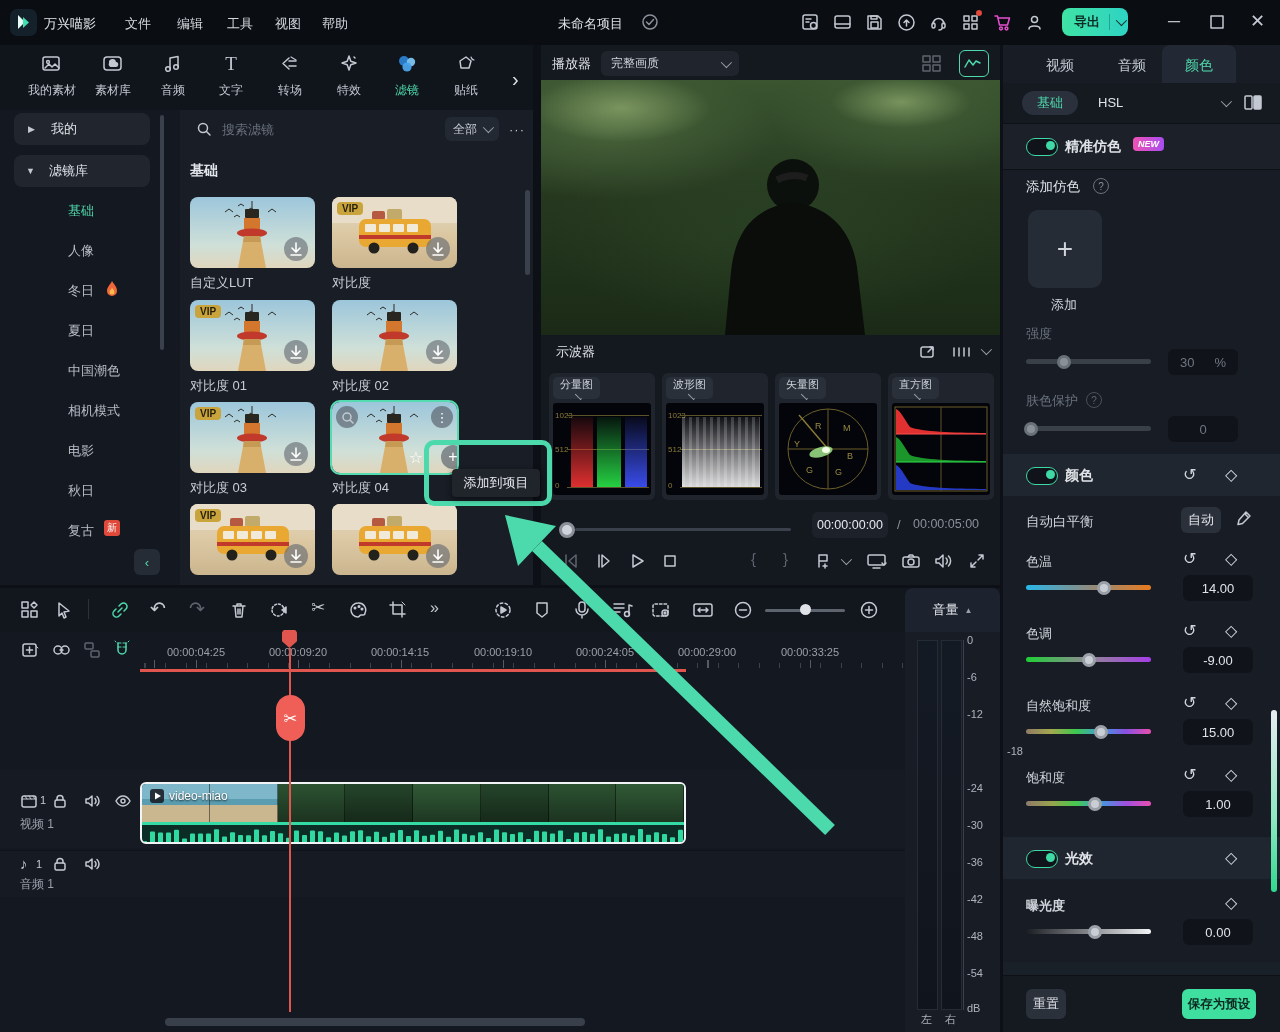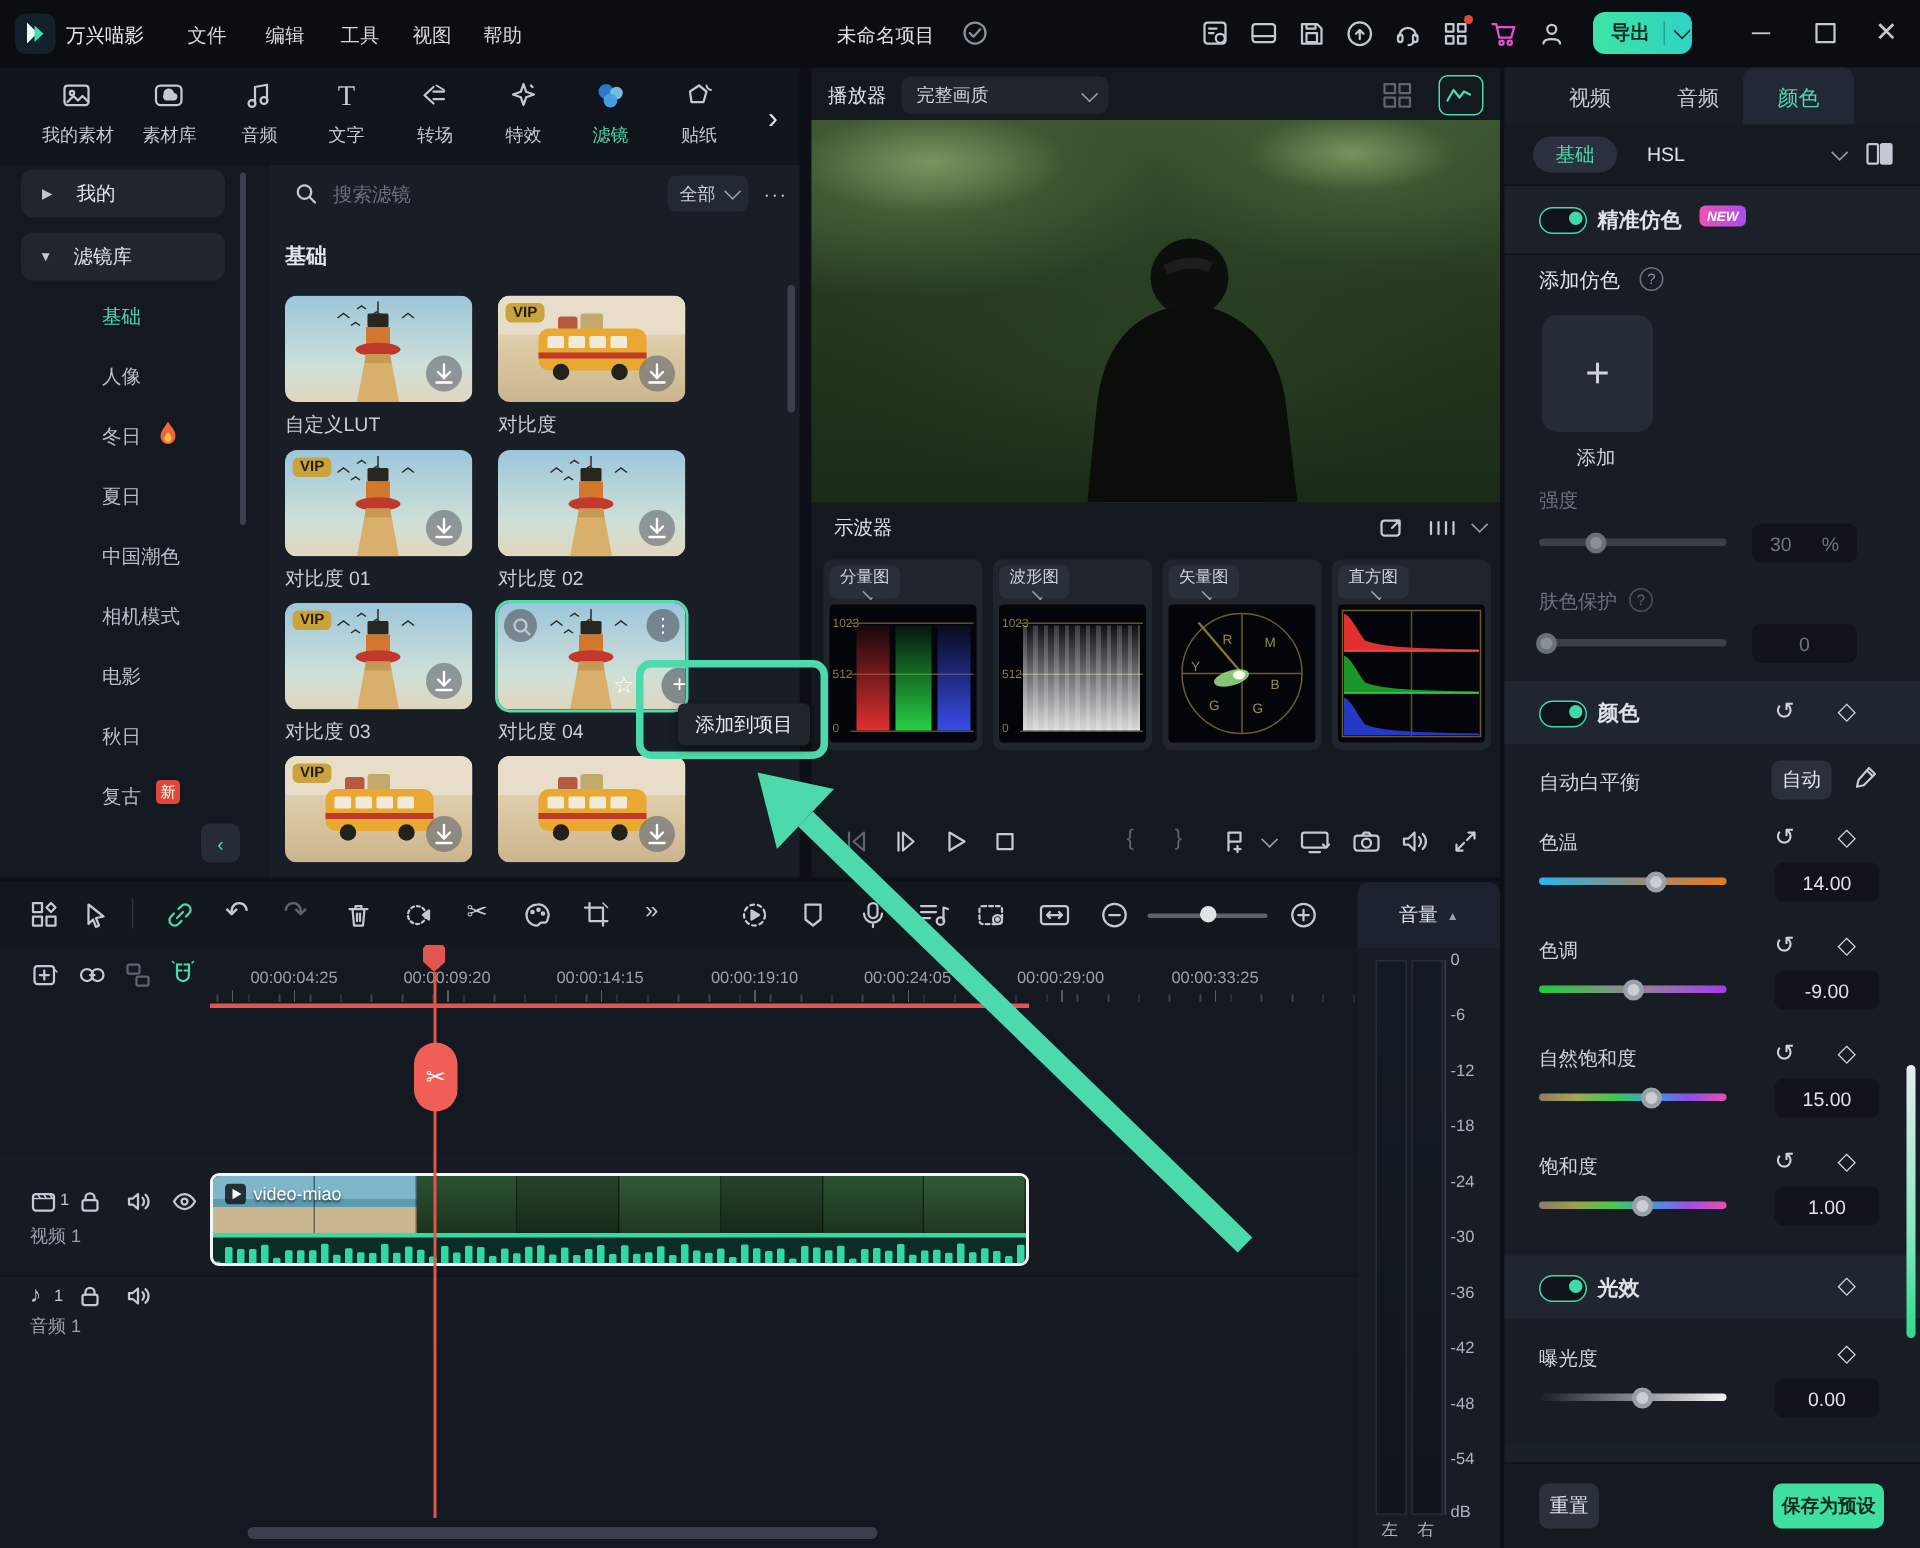--- a/index.html
+++ b/index.html
@@ -595,20 +595,27 @@
           <line x1="49" y1="4" x2="49" y2="88" stroke="#5c532a"></line>
           <path d="M4,31 L4,6 C9,8 12,16 18,24 C30,29 60,29.5 94,30 L94,31 Z" fill="#e03030"></path>
           <path d="M4,31 L94,31" stroke="#ff5050" stroke-width="1"></path>
           <path d="M4,59 L4,34 C9,36 12,44 18,52 C30,57 60,57.5 94,58 L94,59 Z" fill="#1fb030" opacity=".85"></path>
           <path d="M4,59 L94,59" stroke="#30e050" stroke-width="1"></path>
           <path d="M4,87 L4,62 C9,64 12,72 18,80 C30,85 60,85.5 94,86 L94,87 Z" fill="#2840d8" opacity=".9"></path>
         </svg>
       </div>
     </div>
 
+    <div class="seek-row">
+      <div style="position:absolute;left:18px;top:12px;width:10px;height:10px;border-radius:50%;background:#cfd4da;border:3px solid #8a9098;box-sizing:content-box;"></div>
+      <div style="position:absolute;left:34px;top:18px;width:216px;height:3px;background:#3a414b;border-radius:2px;"></div>
+      <div class="tc-box">00:00:00:00</div>
+      <span style="position:absolute;left:356px;top:7px;color:#8b919b;">/</span>
+      <span style="position:absolute;left:372px;top:7px;color:#8b919b;font-size:12.5px;">00:00:05:00</span>
+    </div>
 
     <div class="transport">
       <svg class="ticon ic dim" style="left:20px;" width="20" height="20">
           <line x1="5" y1="4" x2="5" y2="16"></line>
           <path d="M15,4 L8,10 L15,16 Z"></path>
         </svg>
       <svg class="ticon ic" style="left:53px;" width="20" height="20">
           <line x1="5" y1="4" x2="5" y2="16"></line>
           <path d="M8,4 L15,10 L8,16 Z"></path>
         </svg>
@@ -743,21 +750,21 @@
     <div class="pval" style="left:180px;top:746px;">1.00</div>
 
     <div class="secbar" style="top:792px;">
       <div class="toggle" style="position:absolute;left:23px;top:13px;">
           <i></i>
         </div>
       <span style="position:absolute;left:62px;top:13px;font-weight:bold;font-size:14px;">光效</span>
       <span class="picon" style="left:222px;top:13px;">◇</span>
     </div>
 
-    <span class="plabel" style="left:23px;top:852px;">曝光度</span>
+    <span class="plabel" style="left:23px;top:852px;font-weight:bold;">曝光度</span>
     <span class="picon" style="left:222px;top:850px;">◇</span>
     <div class="ptrack grad-exp" style="top:884px;">
         <div class="pthumb" style="left:55%;"></div>
       </div>
     <div class="pval" style="left:180px;top:874px;">0.00</div>
 
     <div class="abs" style="left:0;top:917px;width:277px;height:13px;background:#1d232c;opacity:.6;"></div>
 
     <div class="abs" style="left:0;top:930px;width:277px;height:57px;background:#151a21;border-top:1px solid #0d1015;">
       <div class="btn-gray" style="position:absolute;left:23px;top:13px;width:40px;height:30px;">
@@ -1012,21 +1019,21 @@
         <span>✂</span>
       </div>
 
     <div class="meter">
       <div class="mbar" style="left:12px;"></div>
       <div class="mbar" style="left:36px;"></div>
       <div style="position:absolute;left:58px;top:8px;width:1px;height:370px;background:#3a414c;"></div>
       <span class="mtick" style="top:2px;">0</span>
       <span class="mtick" style="top:39px;">-6</span>
       <span class="mtick" style="top:76px;">-12</span>
-      <span class="mtick" style="top:113px;">-18</span>
+      <span class="mtick" style="top:113px;margin-left:40px;">-18</span>
       <span class="mtick" style="top:150px;">-24</span>
       <span class="mtick" style="top:187px;">-30</span>
       <span class="mtick" style="top:224px;">-36</span>
       <span class="mtick" style="top:261px;">-42</span>
       <span class="mtick" style="top:298px;">-48</span>
       <span class="mtick" style="top:335px;">-54</span>
       <span class="mtick" style="top:370px;">dB</span>
       <span class="mtick" style="left:16px;top:380px;">左</span>
       <span class="mtick" style="left:40px;top:380px;">右</span>
     </div>

